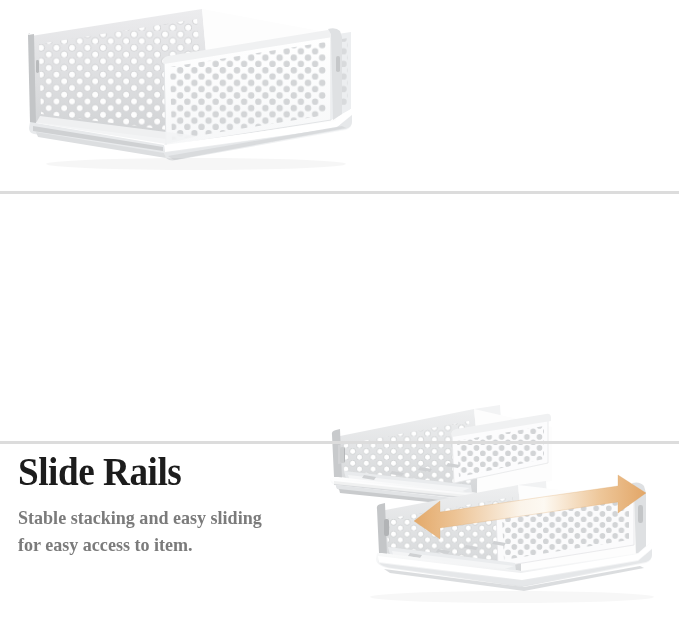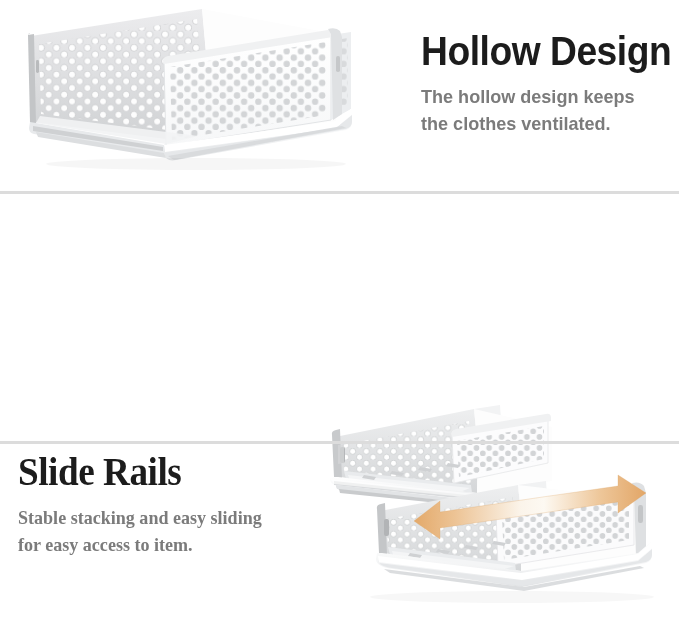--- a/index.html
+++ b/index.html
@@ -126,27 +126,20 @@
         <path d="M24,118 L30,119 L158,141 L159,150 L28,130 Q23,129 23,124 Z" fill="#e8eaec"></path>
         <path d="M27,122 L157,143 L157,147 L27,127 Z" fill="#cfd1d3"></path>
         <path d="M30,128 L158,149 L160,154 L32,133 Z" fill="#dcdee0"></path>
 
         <path d="M34,112 L192,132 L160,140 L30,119 Z" fill="#f2f3f4" opacity="0.9"></path>
 
         <ellipse cx="190" cy="160" rx="150" ry="6" fill="#000" opacity="0.035"></ellipse>
       </svg>
     </div>
 
-    <div class="text-block" id="text-1">
-      <div class="heading">Hollow Design</div>
-      <div class="body-text">
-        <div>The hollow design keeps</div>
-        <div>the clothes ventilated.</div>
-      </div>
-    </div>
   </div>
 
   <div class="divider" id="divider-1"></div>
 
   <div class="panel" id="panel-2">
 
     <div class="text-block" id="text-2">
       <div class="heading">Slide Rails</div>
       <div class="body-text">
         <div>Stable stacking and easy sliding</div>

